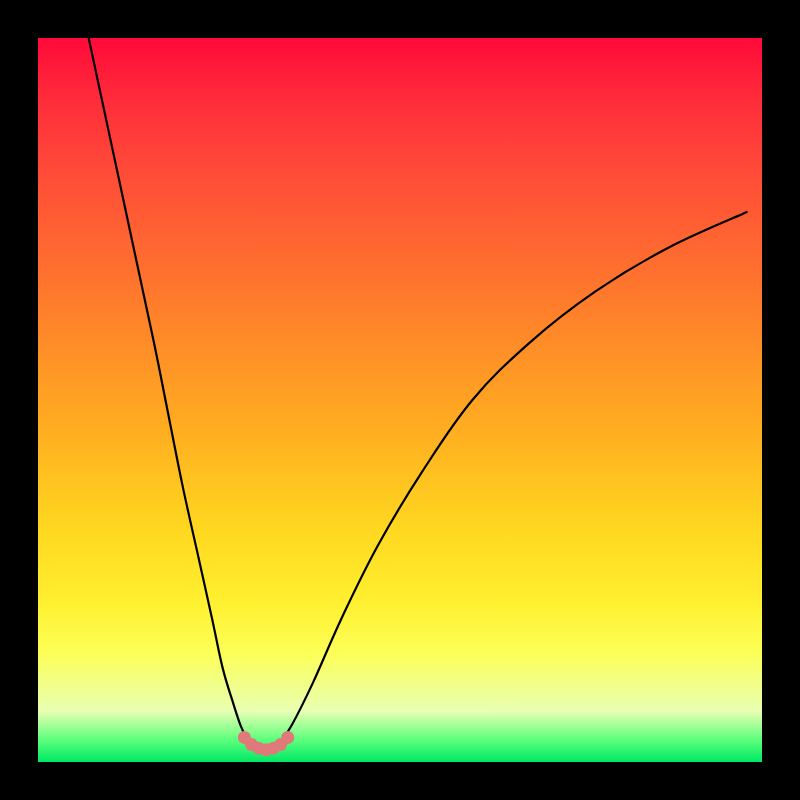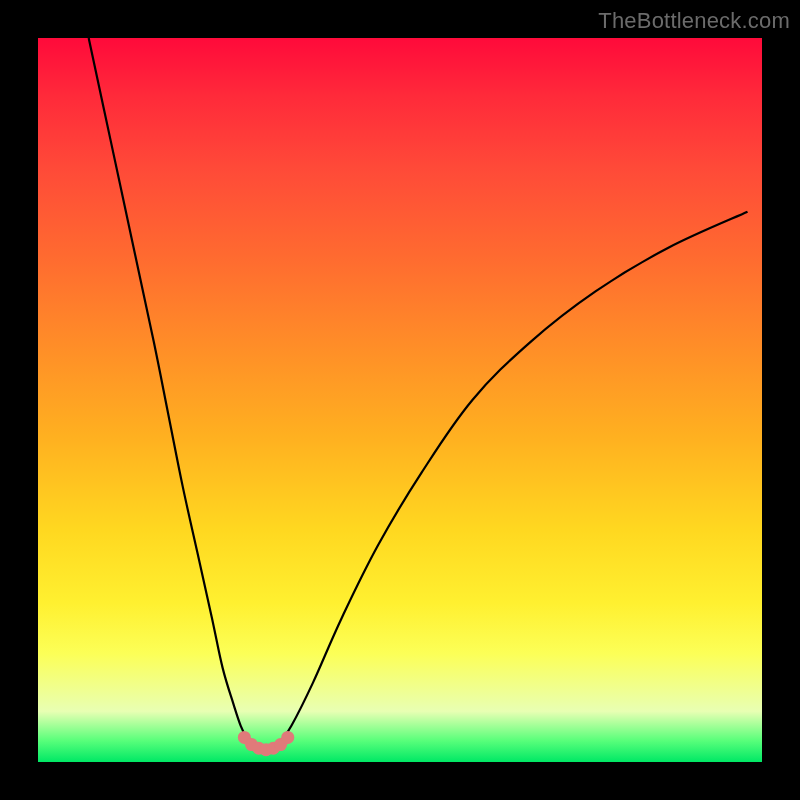--- a/index.html
+++ b/index.html
@@ -63,21 +63,20 @@
     top: 0;
     left: 0;
     width: 724px;
     height: 724px;
   }
 </style>
 </head>
 <body>
 
 <div class="frame">
-  <div class="watermark">TheBottleneck.com</div>
 
   <div class="plot">
     <div class="gradient"></div>
     <svg class="curves" viewBox="0 0 724 724" preserveAspectRatio="none">
       <g>
           <path d="M 50.68000000000001,0 C 54.589600000000004,18.2448 64.58080000000001,64.87040000000002 72.4,101.36000000000001 C 80.2192,137.8496 86.30080000000001,166.23040000000003 94.12,202.72000000000003 C 101.9392,239.20960000000002 109.32400000000001,272.80320000000006 115.84,304.08000000000004 C 122.356,335.3568 125.10719999999999,350.41600000000005 130.32,376.48 C 135.5328,402.544 139.5872,424.1192 144.8,448.88 C 150.01280000000003,473.6408 154.0672,490.58239999999995 159.28,514.04 C 164.4928,537.4975999999999 169.19879999999998,558.3488 173.76,579.2 C 178.3212,600.0512000000001 180.7104,614.2416 184.62,629.88 C 188.52960000000002,645.5184 192.222,655.6544 195.48000000000002,666.08 C 198.73800000000003,676.5056000000001 200.11360000000005,681.284 202.72000000000003,687.8 C 205.3264,694.3159999999999 207.61424,698.3704 209.95999999999998,702.28 C 212.30575999999996,706.1895999999999 214.70943999999997,708.2168 215.75199999999998,709.52" fill="none" stroke="#000000" stroke-width="2.2"></path>
           <path d="M 206.33999999999997,699.384 C 207.64319999999998,700.6872 210.97359999999998,704.6692 213.57999999999998,706.624 C 216.1864,708.5788 218.21359999999999,709.33176 220.82,710.244 C 223.4264,711.15624 225.4536,711.692 228.06,711.692 C 230.6664,711.692 232.6936,711.15624 235.3,710.244 C 237.90640000000002,709.33176 239.93360000000004,708.5788 242.54000000000002,706.624 C 245.1464,704.6692 248.47679999999997,700.6872 249.77999999999997,699.384" fill="none" stroke="#e07a7a" stroke-width="9" stroke-linecap="round"></path>
           <path d="M 238.92000000000002,709.52 C 241.5264,705.6104 246.884,699.5287999999999 253.39999999999998,687.8 C 259.916,676.0712 265.9976,663.908 275.12,644.36 C 284.24240000000003,624.812 292.3512,603.9608000000001 304.08,579.2 C 315.80879999999996,554.4392 325.9448,532.864 340.28,506.8 C 354.61519999999996,480.736 366.77840000000003,460.464 383.72,434.4 C 400.6616,408.33599999999996 414.852,385.4576 434.4,362 C 453.948,338.5424 470.16560000000004,323.62800000000004 492.32000000000005,304.08000000000004 C 514.4744000000001,284.53200000000004 532.7192,270.34159999999997 557.48,253.39999999999998 C 582.2408,236.45839999999998 602.5128,224.29520000000002 629.88,209.96000000000004 C 657.2472,195.62480000000005 695.1848,180.276 709.52,173.76" fill="none" stroke="#000000" stroke-width="2.2"></path>
           <circle cx="206.33999999999997" cy="699.384" r="6.5" fill="#e07a7a"></circle>
           <circle cx="213.57999999999998" cy="706.624" r="6.5" fill="#e07a7a"></circle>

